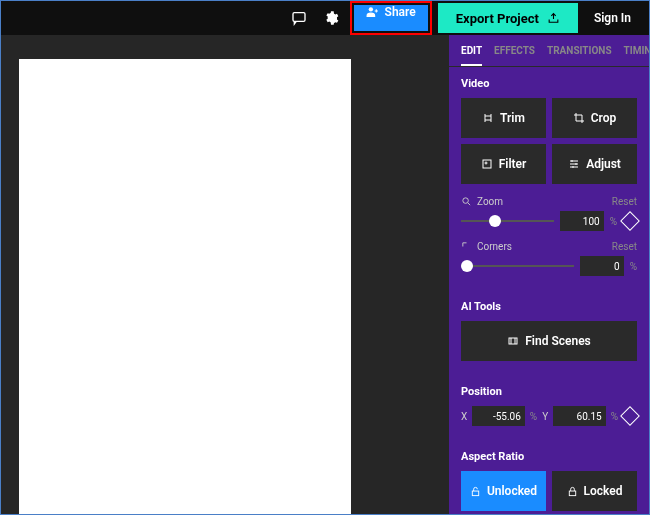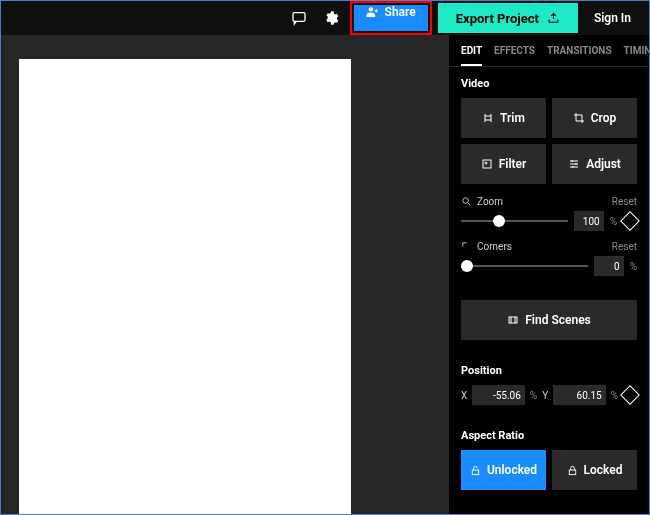--- a/index.html
+++ b/index.html
@@ -9,21 +9,21 @@
   .topbar-icon { width: 26px; height: 26px; display: flex; align-items: center; justify-content: center; color: #fff; }
   .share-btn { background: #1a8cff; color: #fff; border: none; height: 26px; padding: 0 12px; display: flex; align-items: flex-start; gap: 6px; font-size: 12px; font-weight: 600; }
   .share-highlight { border: 2px solid #ff0000; padding: 2px; }
   .export-btn { background: #1de9c5; color: #000; border: none; height: 30px; padding: 0 18px; display: flex; align-items: center; gap: 8px; font-size: 13px; font-weight: 700; }
   .signin { color: #fff; font-size: 12px; font-weight: 600; padding: 0 10px; }
   
   .main { display: flex; height: calc(100% - 34px); }
   .canvas-area { flex: 1; background: #262626; display: flex; align-items: flex-start; justify-content: flex-start; padding: 24px 0 0 18px; }
   .canvas { width: 332px; height: 100%; background: #fff; }
   
-  .side { width: 200px; background: #000000; display: flex; flex-direction: column; overflow-y: auto; position: relative; }
+  .side { width: 200px; background: #4c1d95; display: flex; flex-direction: column; overflow-y: auto; position: relative; }
   .side::-webkit-scrollbar { width: 6px; }
   .side::-webkit-scrollbar-thumb { background: #555; }
   
   .tabs { display: flex; gap: 12px; padding: 10px 12px 0 12px; font-size: 10px; font-weight: 700; color: #888; border-bottom: 1px solid #2a2a2a; }
   .tab { padding-bottom: 8px; cursor: pointer; }
   .tab.active { color: #fff; border-bottom: 2px solid #fff; }
   
   .panel { padding: 10px 12px 14px 12px; }
   .section-title { font-size: 11px; font-weight: 700; color: #fff; margin-bottom: 8px; }
   .btn-col2 { display: flex; gap: 6px; }
@@ -31,21 +31,21 @@
   .tool-btn.full { width: 100%; }
   .tool-btn.blue { background: #1a8cff; }
   
   .slider-row { display: flex; align-items: center; gap: 6px; margin-top: 4px; }
   .slider-label-row { display: flex; align-items: center; justify-content: space-between; font-size: 10px; color: #ccc; margin-bottom: 2px; }
   .slider-label-row .ic { display: flex; align-items: center; gap: 5px; }
   .reset { font-size: 10px; color: #888; cursor: pointer; }
   .slider-track { flex: 1; position: relative; height: 16px; display: flex; align-items: center; }
   .track-line { width: 100%; height: 2px; background: #555; }
   .slider-knob { position: absolute; width: 12px; height: 12px; background: #fff; border-radius: 50%; top: 2px; }
-  .val-box { width: 30px; height: 20px; background: #2a2a2a; color: #fff; font-size: 10px; display: flex; align-items: center; justify-content: flex-end; padding-right: 4px; }
+  .val-box { width: 44px; height: 20px; background: #2a2a2a; color: #fff; font-size: 10px; display: flex; align-items: center; justify-content: flex-end; padding-right: 4px; }
   .unit { font-size: 10px; color: #888; }
   .diamond { width: 14px; height: 14px; border: 1.5px solid #fff; transform: rotate(45deg); flex-shrink: 0; }
   
   .pos-row { display: flex; align-items: center; gap: 5px; font-size: 10px; color: #ccc; }
   .pos-row .val-box { width: 56px; }
   
   svg { display: block; }
 </style>
 </head>
 <body>
@@ -162,20 +162,21 @@
             <div class="track-line"></div>
             <div class="slider-knob" style="left:0%;"></div>
           </div>
           <div class="val-box">0</div>
           <span class="unit">%</span>
         </div>
       </div>
     </div>
 
     <div class="panel">
+      <div class="section-title">AI Tools</div>
       <button class="tool-btn full">
         <svg width="12" height="12" viewBox="0 0 24 24" fill="none" stroke="#fff" stroke-width="2">
             <rect x="4" y="6" width="16" height="12"></rect>
             <path d="M8 6v12M16 6v12"></path>
           </svg>
         <span>Find Scenes</span>
       </button>
     </div>
 
     <div class="panel">

